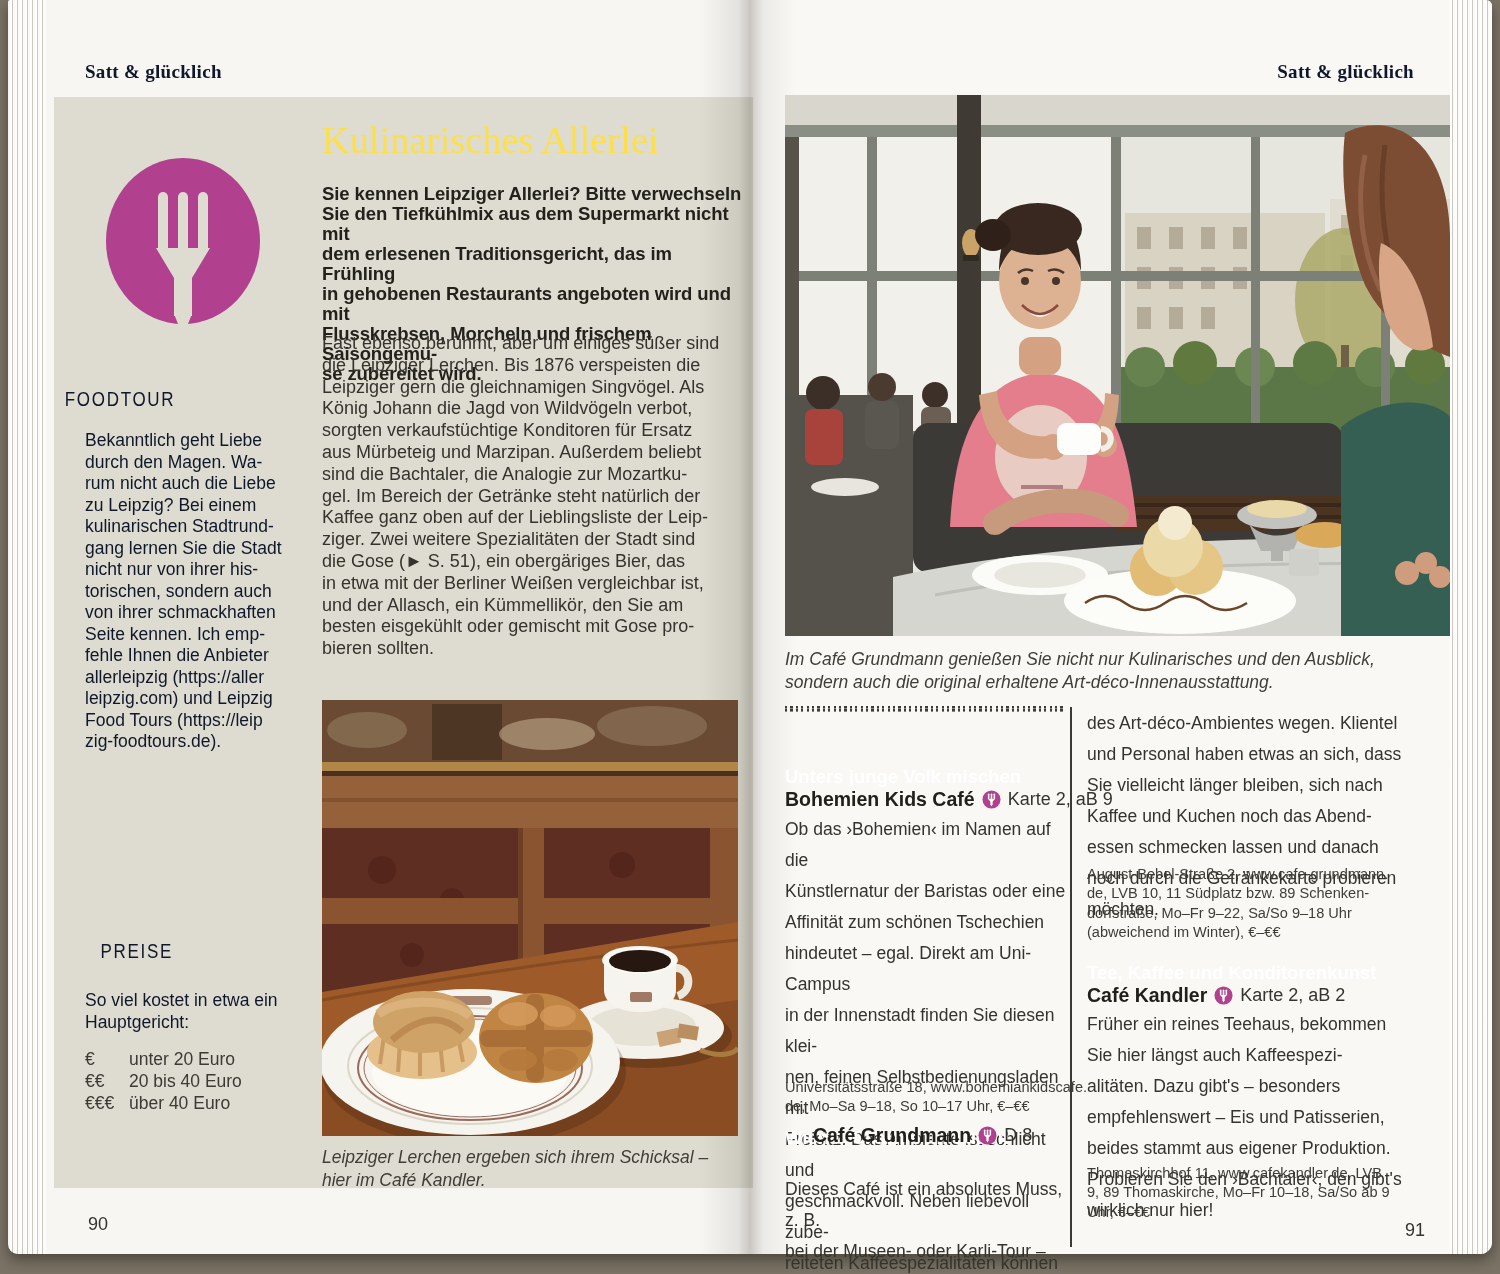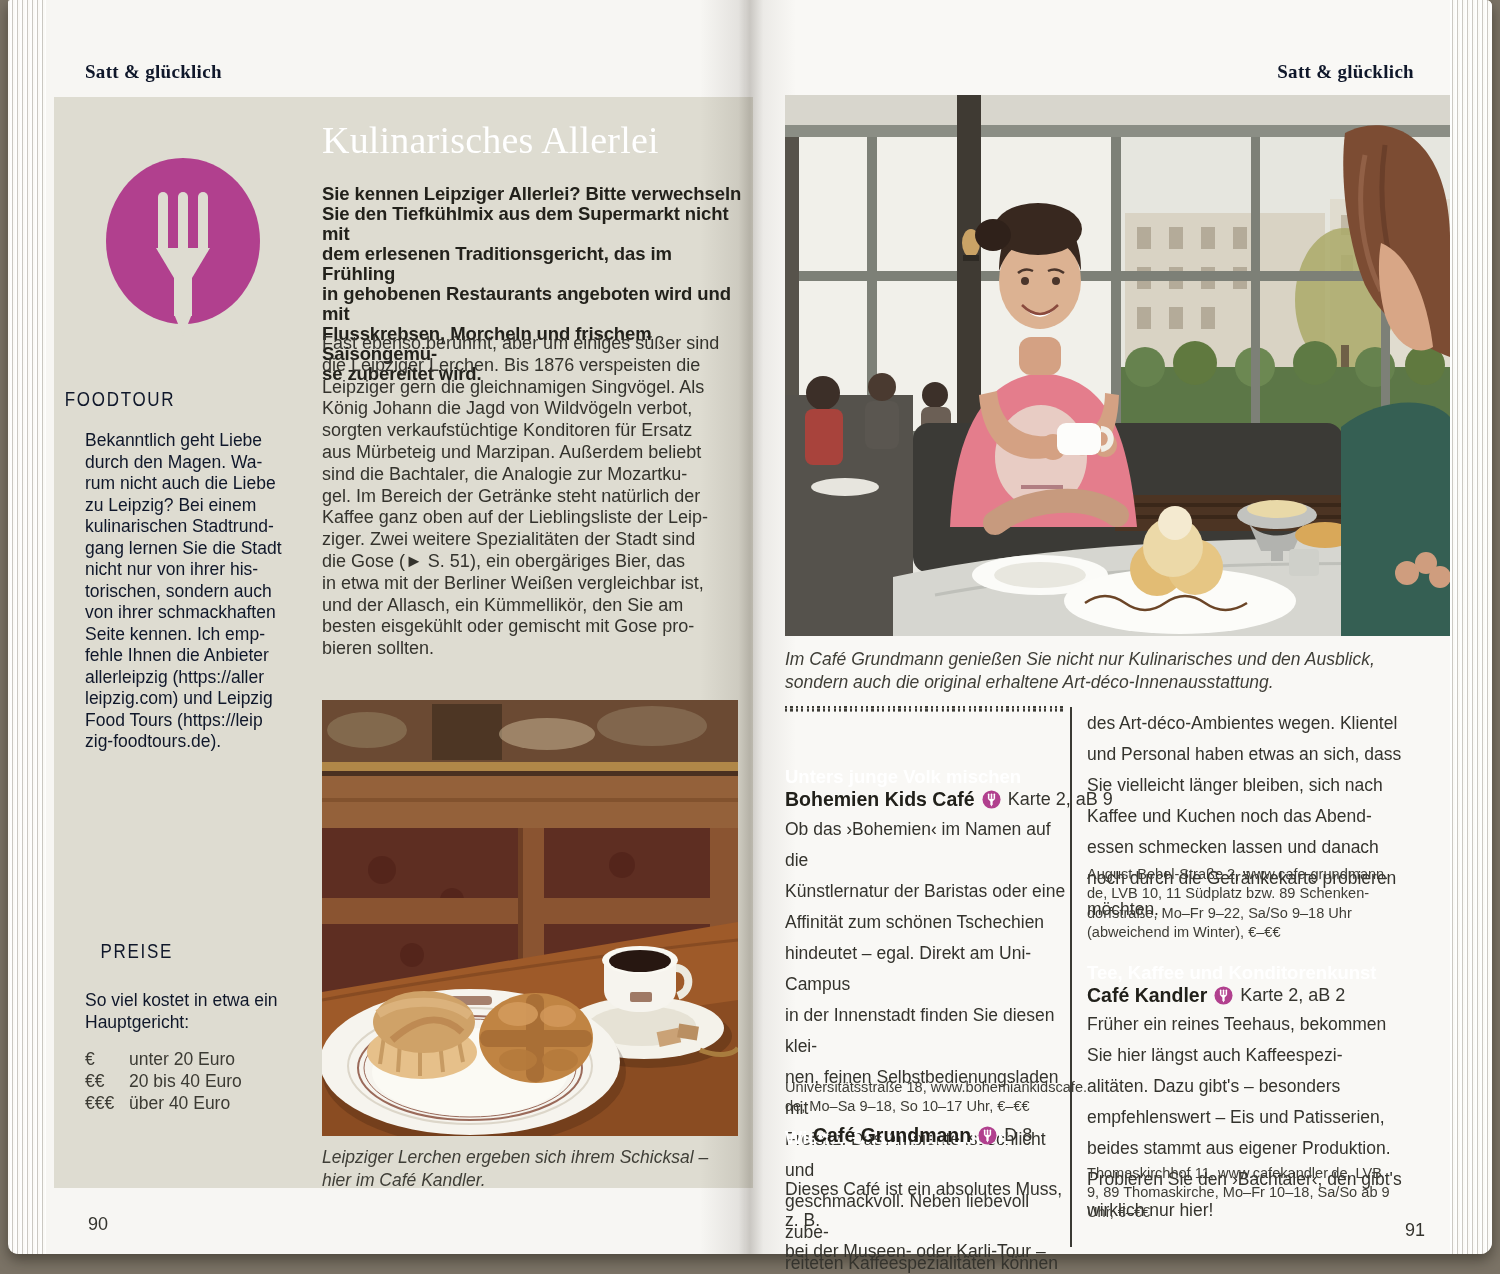--- a/index.html
+++ b/index.html
@@ -21,21 +21,21 @@
     background:linear-gradient(90deg,rgba(60,52,42,0) 0%,rgba(60,52,42,.10) 40%,rgba(60,52,42,.25) 52%,rgba(60,52,42,.07) 66%,rgba(60,52,42,0) 100%);}
   .panel{position:absolute;left:46px;top:97px;width:699px;height:1091px;background:#dedcd1;z-index:1;}
 
   
   .z{z-index:6;}
   .running-head{font-family:"Liberation Serif",serif;font-weight:bold;font-size:19px;color:#0f172a;letter-spacing:.3px;margin-top:28px;}
   .pagenum{font-size:18px;color:#35342e;}
   .cond-c{display:inline-block;transform:scaleX(.85);transform-origin:50% 50%;}
   .boxhead{width:250px;text-align:left;font-weight:normal;font-size:20px;letter-spacing:2px;color:#0f172a;}
   .sidebody{font-size:17.5px;line-height:21.5px;color:#0f172a;}
-  .art-title{font-family:"Liberation Serif",serif;font-size:38px;color:#ffffff;letter-spacing:.2px;}
+  .art-title{font-family:"Liberation Serif",serif;font-size:38px;color:#fde047;letter-spacing:.2px;}
   .lead{font-weight:bold;font-size:18.5px;line-height:20px;color:#22211b;letter-spacing:-.1px;}
   .body-txt{font-size:18px;line-height:21.8px;color:#34332d;}
   .caption{font-style:italic;font-size:17.5px;line-height:23px;color:#3f3e37;}
   .dotted{height:3px;background-image:repeating-linear-gradient(90deg,#3c3b35 0 2.2px,transparent 2.2px 5.4px);background-size:100% 2.6px;background-repeat:no-repeat;background-position:0 0;}
   .sec-title{font-weight:bold;font-size:18.5px;letter-spacing:1.2px;color:#2c2b25;display:inline-block;transform:scaleX(.8);transform-origin:0 50%;white-space:nowrap;}
   .divider{width:2px;background:#3b3a34;}
   .kicker{font-weight:bold;font-size:18.5px;color:#ffffff;text-align:right;}
   .nameline{display:flex;align-items:center;gap:7px;}
   .cafe-name{font-weight:bold;font-size:19.5px;color:#21201a;}
   .map-ref{font-size:18px;color:#35342e;}

